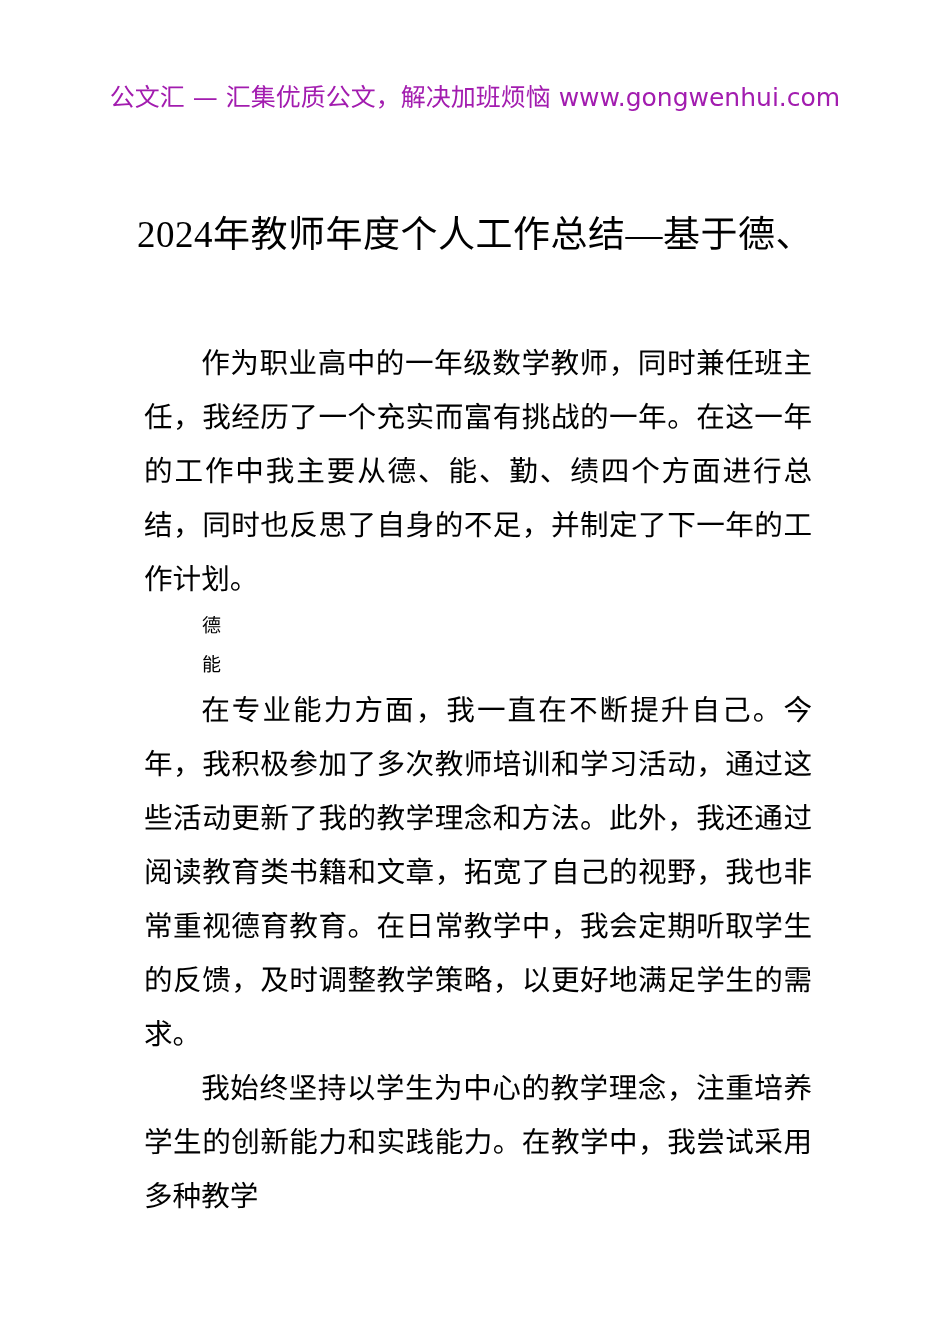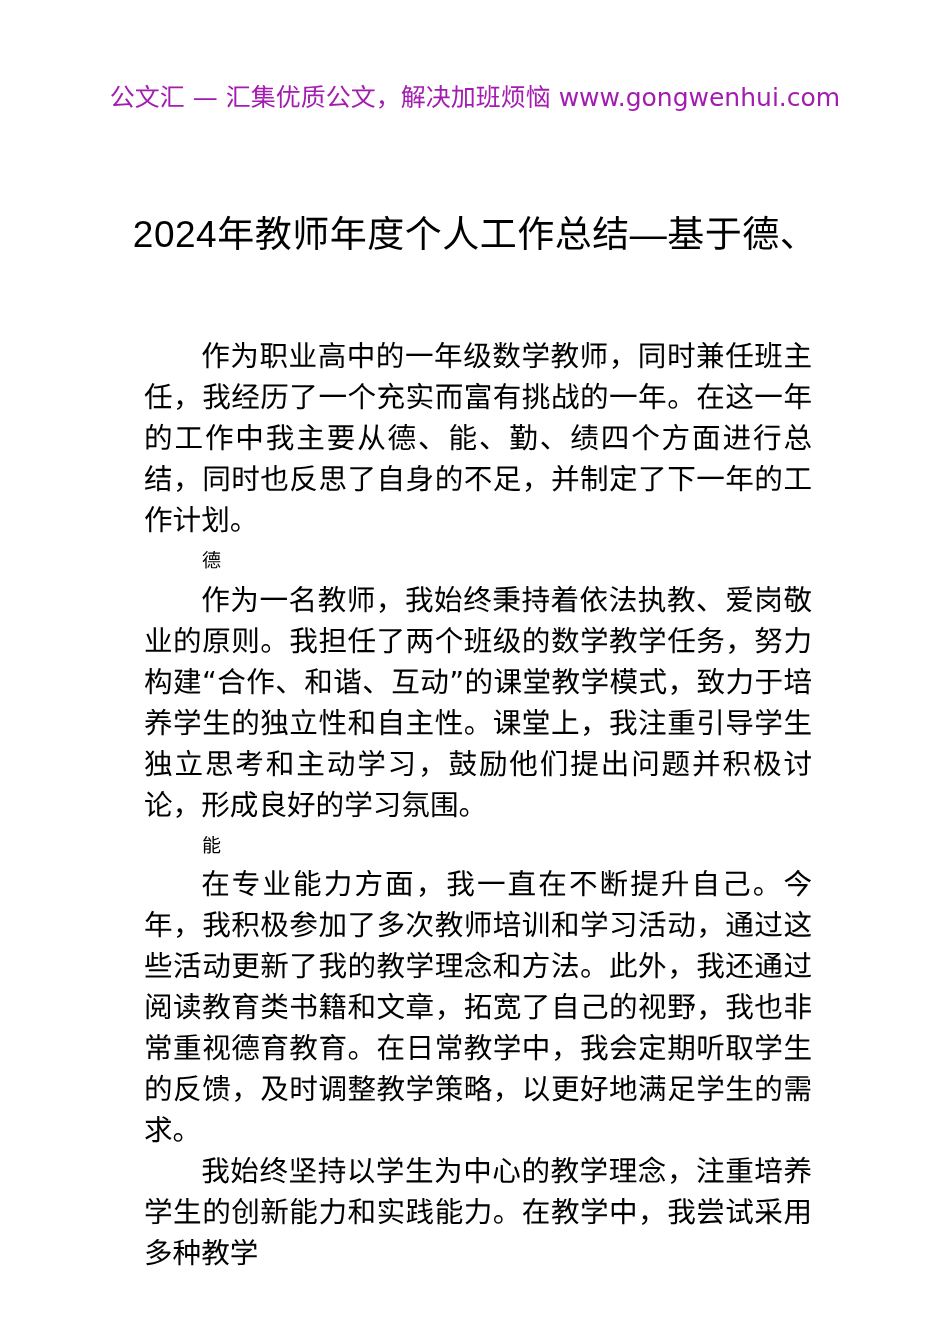--- a/index.html
+++ b/index.html
@@ -47,35 +47,35 @@
   .doc-title {
     position: absolute;
     left: 120px;
     top: 176px;
     width: 710px;
     text-align: center;
     font-size: 37px;
     line-height: 68px;
     font-weight: 400;
     letter-spacing: 0.5px;
-    font-family: Liberation Sans, sans-serif;
+    font-family: Liberation Serif, serif;
   }
 
   
   .doc-body {
     position: absolute;
     left: 144px;
     top: 336px;
     width: 668px;
   }
 
   p.para {
     margin: 0;
     font-size: 28.6px;
-    line-height: 41px;
+    line-height: 54px;
     text-align: justify;
     text-justify: inter-character;
     text-indent: 2em;
     letter-spacing: 0px;
     word-break: break-all;
   }
 
   p.section-head {
     margin: 0;
     font-size: 19px;
@@ -95,19 +95,18 @@
     <span class="bn-url">www.gongwenhui.com</span>
   </div>
 
   <h1 class="doc-title">
     <span style="display: block;">2024年教师年度个人工作总结—基于德、</span>
   </h1>
 
   <div class="doc-body">
       <p class="para">作为职业高中的一年级数学教师，同时兼任班主任，我经历了一个充实而富有挑战的一年。在这一年的工作中我主要从德、能、勤、绩四个方面进行总结，同时也反思了自身的不足，并制定了下一年的工作计划。</p>
       <p class="section-head">德</p>
-      <p class="para">作为一名教师，我始终秉持着依法执教、爱岗敬业的原则。我担任了两个班级的数学教学任务，努力构建“合作、和谐、互动”的课堂教学模式，致力于培养学生的独立性和自主性。课堂上，我注重引导学生独立思考和主动学习，鼓励他们提出问题并积极讨论，形成良好的学习氛围。</p>
       <p class="section-head">能</p>
       <p class="para">在专业能力方面，我一直在不断提升自己。今年，我积极参加了多次教师培训和学习活动，通过这些活动更新了我的教学理念和方法。此外，我还通过阅读教育类书籍和文章，拓宽了自己的视野，我也非常重视德育教育。在日常教学中，我会定期听取学生的反馈，及时调整教学策略，以更好地满足学生的需求。</p>
       <p class="para">我始终坚持以学生为中心的教学理念，注重培养学生的创新能力和实践能力。在教学中，我尝试采用多种教学</p>
     </div>
 
 </div>
 
 </body></html>

